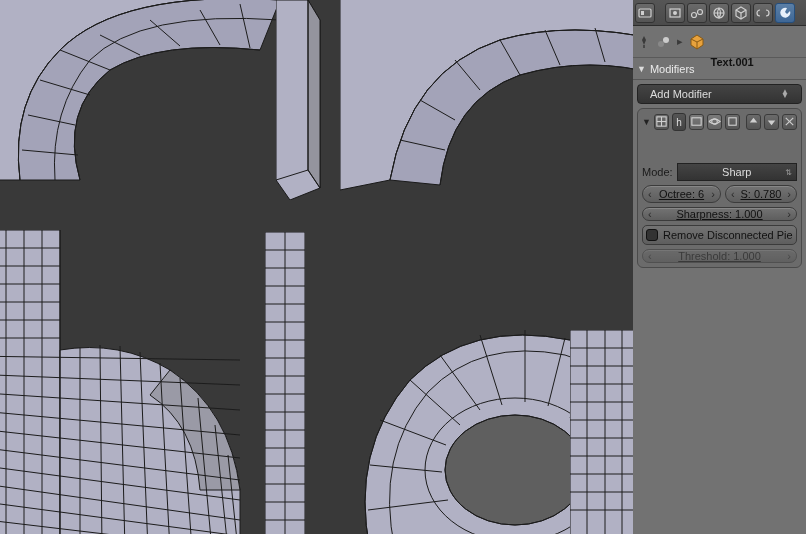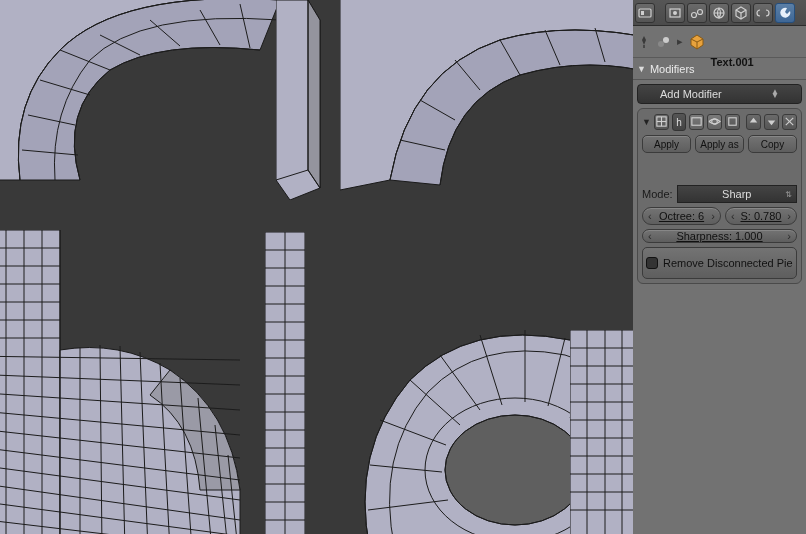--- a/index.html
+++ b/index.html
@@ -20,21 +20,21 @@
   .pin-chev { color:#3a3a3a; }
   .obj-icon { width:16px; height:16px; display:inline-flex;}
   .obj-name { color:#111; font-weight:700;margin-top:41px; }
   
   
   .panel-hdr { height: 22px; display:flex; align-items:center; padding:0 4px; gap:4px; background:#727272; color:#eaeaea; border-bottom:1px solid #555;}
   .panel-hdr .tri { font-size:9px; color:#dcdcdc; }
   .panel-body { padding:4px; display:flex; flex-direction:column; gap:4px;}
   
   
-  .dropdown { height:20px; background:linear-gradient(#444,#333); border:1px solid #222; border-radius:4px; display:flex; align-items:center; padding:0 22px; justify-content:space-between; color:#ddd;}
+  .dropdown { height:20px; background:linear-gradient(#444,#333); border:1px solid #222; border-radius:4px; display:flex; align-items:center; padding:0 12px; justify-content:space-between; color:#ddd;}
   .dropdown small { font-size:8px; color:#aaa; line-height:4px;}
   
   
   .mod-box { background:#6b6b6b; border:1px solid #4a4a4a; border-radius:6px; padding:4px; display:flex; flex-direction:column; gap:4px;}
   .mod-head { display:flex; align-items:center; gap:3px;}
   .mod-head .tri { font-size:9px; color:#222;}
   .icon-btn { width:18px; height:18px; border:1px solid #3b3b3b; background:linear-gradient(#6a6a6a,#555); border-radius:3px; display:flex; align-items:center; justify-content:center; }
   .icon-btn.tiny { width:16px; height:16px; }
   .icon-btn.active { background:linear-gradient(#7a7a7a,#646464);}
   .name-field { flex:0 0 14px; height:18px; background:linear-gradient(#555,#444); border:1px solid #333; border-radius:3px; color:#ddd; display:flex; align-items:center; justify-content:center; font-size:10px; overflow:hidden;}
@@ -46,21 +46,21 @@
   .static-label { color:#1a1a1a; }
   
   .enum { flex:1; height:18px; background:linear-gradient(#444,#333); border:1px solid #222; border-radius:0; color:#ddd; display:flex; align-items:center; justify-content:center; position:relative;}
   .enum::after { content:"⇅"; position:absolute; right:4px; font-size:8px; color:#999;}
   
   .numfield { flex:1; height:18px; background:linear-gradient(#737373,#5e5e5e); border:1px solid #3b3b3b; border-radius:9px; display:flex; align-items:center; justify-content:center; position:relative; color:#111; box-shadow:inset 0 1px 0 rgba(255,255,255,.15);text-decoration:underline;}
   .numfield::before { content:"‹"; position:absolute; left:5px; color:#2b2b2b;}
   .numfield::after { content:"›"; position:absolute; right:5px; color:#2b2b2b;}
   .numfield.disabled { opacity:.55; background:linear-gradient(#6a6a6a,#585858);}
   
-  .check-row { height:32px; background:linear-gradient(#737373,#5e5e5e); border:1px solid #3b3b3b; border-radius:5px; display:flex; align-items:center; gap:5px; padding:0 3px; color:#111; overflow:hidden; white-space:nowrap;}
+  .check-row { height:20px; background:linear-gradient(#737373,#5e5e5e); border:1px solid #3b3b3b; border-radius:5px; display:flex; align-items:center; gap:5px; padding:0 3px; color:#111; overflow:hidden; white-space:nowrap;}
   .checkbox { width:12px; height:12px; border-radius:3px; background:#333; border:1px solid #111; flex:0 0 12px;}
   
   
   svg { display:block; }
   .ico-fill { fill:#cfcfcf; }
   .ico-stroke { stroke:#cfcfcf; stroke-width:1.2; fill:none; }
   .hdr-btn.active .ico-fill { fill:#e9f1fb; }
 
   
   .wf { position:absolute; stroke:#1a1a1a; stroke-width:1; fill:#b0b0c2; }
@@ -336,40 +336,36 @@
             </svg>
           </div>
         <div class="icon-btn tiny">
             <svg viewBox="0 0 14 14">
               <line x1="3" y1="3" x2="11" y2="11" class="ico-stroke"></line>
               <line x1="11" y1="3" x2="3" y2="11" class="ico-stroke"></line>
             </svg>
           </div>
       </div>
 
-      <div class="row">
-        <div class="btn">Apply</div>
-        <div class="btn">Apply as</div>
-        <div class="btn">Copy</div>
-      </div>
 
       <div class="label-row">
         <span class="static-label">Mode:</span>
         <div class="enum">
             <span>Sharp</span>
           </div>
       </div>
 
       <div class="row">
         <div class="numfield" style="flex:1.1">Octree: 6</div>
         <div class="numfield">S: 0.780</div>
       </div>
 
       <div class="numfield">Sharpness: 1.000</div>
 
       <div class="check-row">
         <span class="checkbox"></span>
         <span>Remove Disconnected Pie</span>
       </div>
 
+      <div class="numfield disabled">Threshold: 1.000</div>
     </div>
   </div>
 </div>
 
 </body></html>

